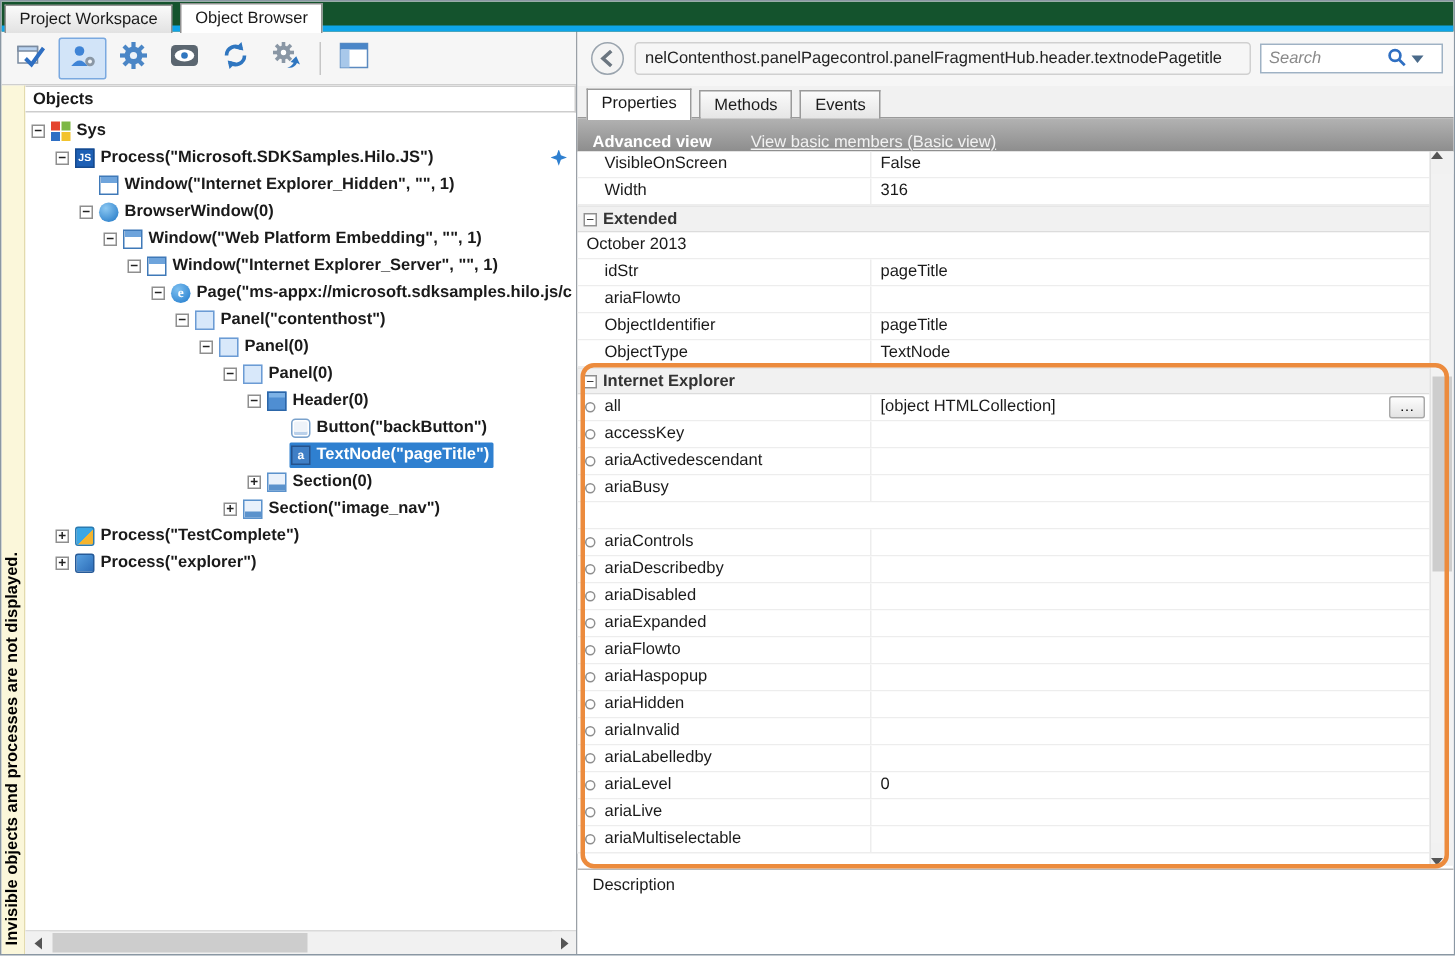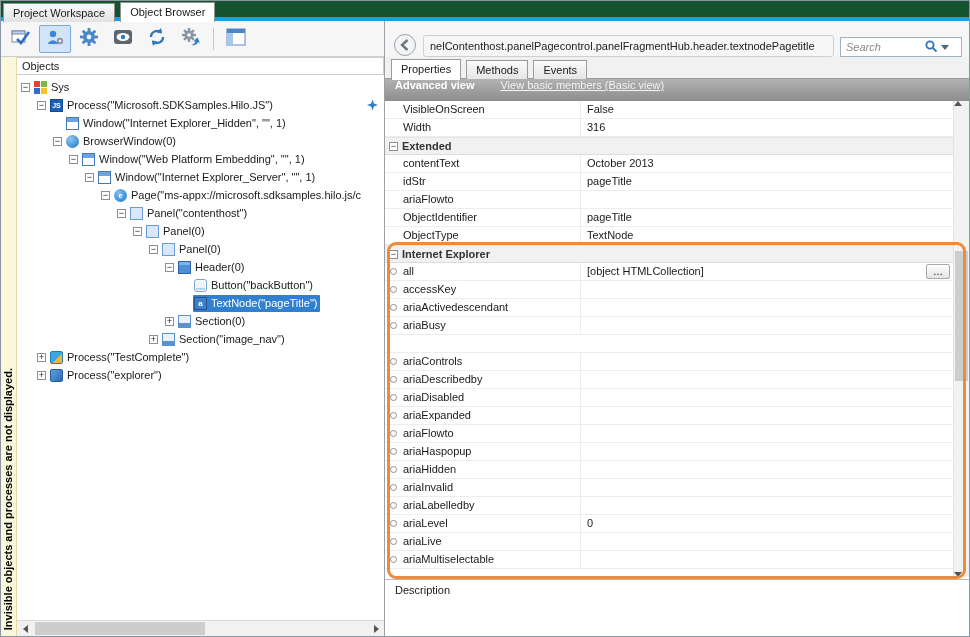--- a/index.html
+++ b/index.html
@@ -16,21 +16,21 @@
   #toolbar{position:absolute;left:0;top:20px;width:383px;height:36px;background:#f6f6f6;border-bottom:1px solid #cfcfcf;display:flex;align-items:center;padding:0 4px;gap:2px;}
   .tbtn{width:32px;height:28px;display:flex;align-items:center;justify-content:center;border:1px solid transparent;border-radius:2px;background:transparent;padding:0;}
   .tbtn.active{background:#d2e4f8;border-color:#7aa9e0;}
   .tsep{width:1px;height:22px;background:#c6c6c6;margin:0 4px;}
 
   
   #note-strip{position:absolute;left:0;top:56px;width:16px;height:579px;background:#fbf7da;border-right:1px solid #e3dbae;}
   #note-strip span{position:absolute;bottom:6px;left:1px;writing-mode:vertical-rl;transform:rotate(180deg);font-weight:bold;white-space:nowrap;color:#000;font-size:11px;}
 
   
-  #objects{position:absolute;left:16px;top:56px;width:367px;height:579px;background:#fff;}
+  #objects{position:absolute;left:16px;top:56px;width:367px;height:579px;background:#fff;font-weight:bold;}
   #objects-header{height:18px;line-height:17px;padding-left:5px;border:1px solid #cdcdcd;border-left:none;background:#fff;}
   #objects-tree{position:absolute;top:20px;left:0;right:0;bottom:16px;overflow:hidden;padding-top:1px;}
   .tree-row{height:18px;display:flex;align-items:center;white-space:nowrap;padding-left:4px;}
   .indent{display:inline-block;height:1px;flex:none;}
   .expander{flex:none;width:9px;height:9px;border:1px solid #8f8f8f;background:#fff;font-size:9px;line-height:7px;text-align:center;color:#222;margin-right:3px;}
   .expander.empty{border-color:transparent;background:transparent;}
   .node-body{display:inline-flex;align-items:center;height:17px;padding:0 3px 0 1px;border-radius:1px;}
   .node-body.selected{background:var(--selection);color:#fff;}
   .ti{flex:none;width:13px;height:13px;margin-right:4px;display:inline-block;position:relative;}
   .ti-sys{background:linear-gradient(#e4452e,#e4452e) 0 0/6px 6px no-repeat,linear-gradient(#7cb845,#7cb845) 7px 0/6px 6px no-repeat,linear-gradient(#2e6fc4,#2e6fc4) 0 7px/6px 6px no-repeat,linear-gradient(#f2c32d,#f2c32d) 7px 7px/6px 6px no-repeat;}
@@ -55,30 +55,30 @@
   .sbtn{width:16px;height:15px;display:flex;align-items:center;justify-content:center;background:#f1f1f1;}
   .hthumb{height:13px;width:170px;background:#cdcdcd;margin-left:2px;}
   .tri{width:0;height:0;display:inline-block;}
   .tri.left{border-top:4px solid transparent;border-bottom:4px solid transparent;border-right:5px solid #555;}
   .tri.right{border-top:4px solid transparent;border-bottom:4px solid transparent;border-left:5px solid #555;}
   .tri.up{border-left:4px solid transparent;border-right:4px solid transparent;border-bottom:5px solid #555;}
   .tri.down{border-left:4px solid transparent;border-right:4px solid transparent;border-top:5px solid #555;}
 
   
   #main{position:absolute;left:383px;top:20px;width:586px;height:615px;border-left:1px solid #9aa0a6;background:#fff;}
-  #pathrow{position:absolute;left:0;top:0;width:100%;height:36px;background:#f6f6f6;display:flex;align-items:flex-end;padding:0 8px;gap:6px;}
+  #pathrow{position:absolute;left:0;top:0;width:100%;height:36px;background:#f6f6f6;display:flex;align-items:center;padding:0 8px;gap:6px;}
   #back-btn{flex:none;width:24px;height:24px;border:none;background:transparent;padding:0;}
   #breadcrumb-box{flex:1;height:22px;line-height:20px;border:1px solid #d0d0d0;border-radius:3px;background:#f6f6f6;padding:0 6px;overflow:hidden;white-space:nowrap;color:#222;}
   #search-box{flex:none;width:122px;height:20px;border:1px solid #9fb2c4;background:#fff;display:flex;align-items:center;padding:0 3px;}
   #search-input{border:none;outline:none;width:80px;font:italic 11px "Liberation Sans",sans-serif;color:#333;background:transparent;}
   #search-input::placeholder{color:#8a8a8a;font-style:italic;}
   #tabsrow{position:absolute;left:0;top:36px;width:100%;height:22px;background:#f1f1f1;border-bottom:1px solid #9a9a9a;padding-left:4px;}
   .ptab{display:inline-block;height:20px;line-height:19px;padding:0 9px;border:1px solid #9a9a9a;border-bottom:none;background:linear-gradient(#fbfbfb,#e4e4e4);margin:2px 0 0 2px;vertical-align:bottom;position:relative;}
   .ptab.active{background:#fff;height:21px;z-index:2;}
-  #advheader{position:absolute;left:0;top:58px;width:100%;height:22px;background:linear-gradient(#b2b2b2,#8d8d8d);color:#fff;display:flex;align-items:flex-start;padding:0 10px;gap:26px;}
+  #advheader{position:absolute;left:0;top:58px;width:100%;height:22px;background:linear-gradient(#b2b2b2,#8d8d8d);color:#fff;display:flex;align-items:flex-end;padding:0 10px;gap:26px;}
   #advheader .title{font-weight:bold;}
   #advheader a{color:#f2f2f2;}
 
   
   #prop-grid{position:absolute;left:0;top:80px;width:568px;}
   .prop-row{display:flex;height:18px;border-bottom:1px solid #ededed;background:#fff;}
   .prop-name{width:196px;flex:none;border-right:1px solid #ededed;padding-left:18px;line-height:17px;position:relative;overflow:hidden;white-space:nowrap;}
   .prop-bullet{position:absolute;left:5px;top:5px;width:7px;height:7px;border:1px solid #8f8f8f;border-radius:50%;}
   .prop-value{flex:1;padding-left:6px;line-height:17px;position:relative;overflow:hidden;white-space:nowrap;}
   .ellipsis-btn{position:absolute;right:3px;top:1px;width:24px;height:15px;border:1px solid #a8a8a8;background:linear-gradient(#fdfdfd,#e3e3e3);border-radius:2px;font:10px/12px "Liberation Sans",sans-serif;text-align:center;padding:0;}
@@ -362,21 +362,20 @@
       </div>
       <div class="prop-row">
         <div class="prop-name"><span>Width</span></div>
         <div class="prop-value"><span>316</span></div>
       </div>
       <div class="prop-group-row">
         <span class="group-collapse">−</span>
         <span>Extended</span>
       </div>
       <div class="prop-row">
-        <div class="prop-name"><span>contentText</span></div>
         <div class="prop-value"><span>October 2013</span></div>
       </div>
       <div class="prop-row">
         <div class="prop-name"><span>idStr</span></div>
         <div class="prop-value"><span>pageTitle</span></div>
       </div>
       <div class="prop-row">
         <div class="prop-name"><span>ariaFlowto</span></div>
         <div class="prop-value"><span></span></div>
       </div>

